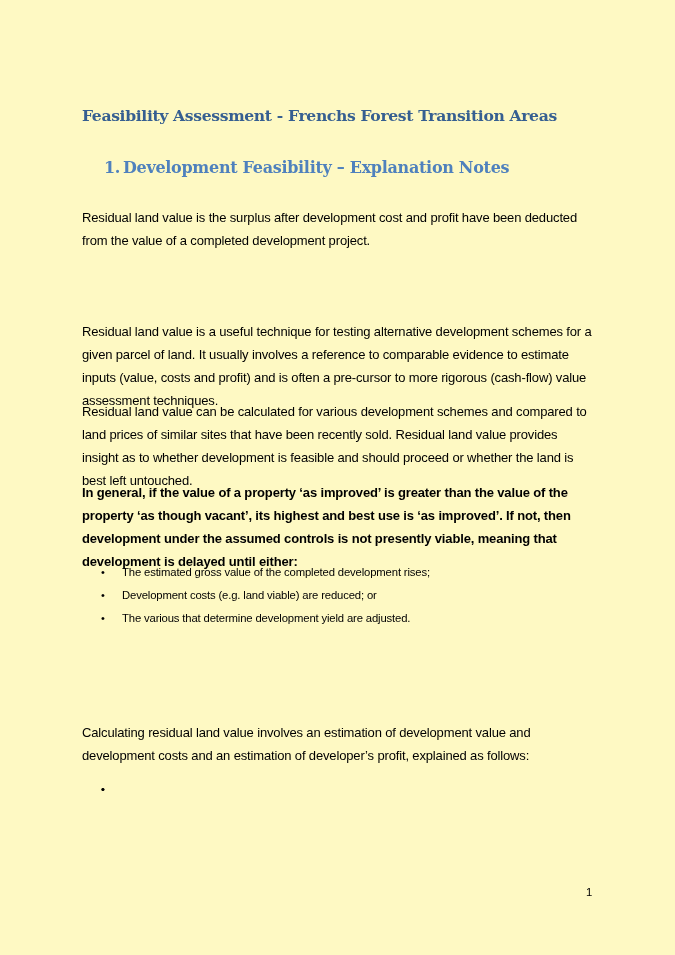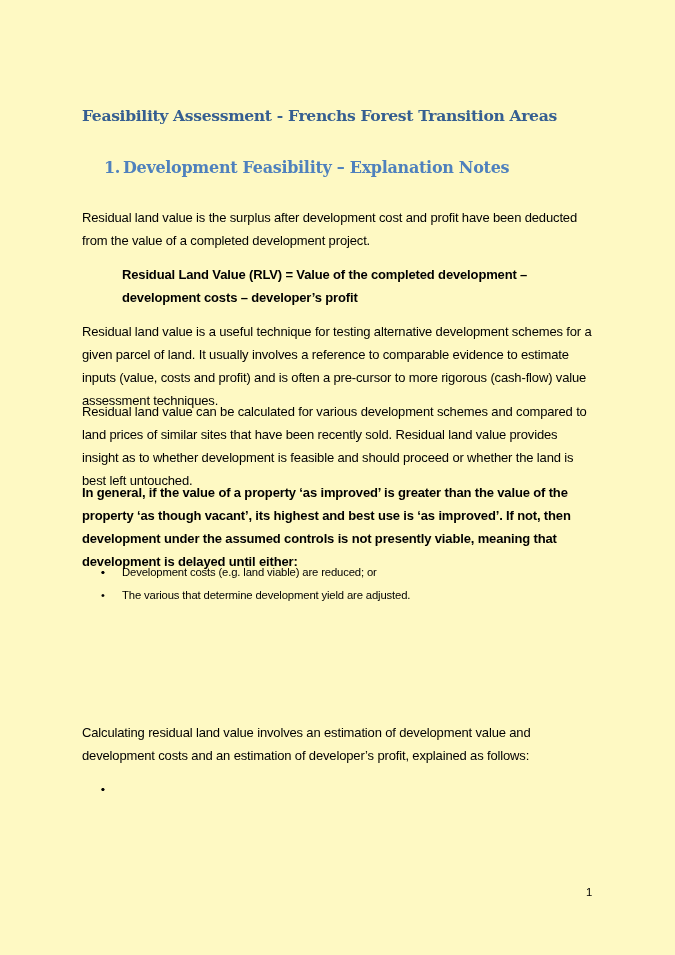--- a/index.html
+++ b/index.html
@@ -96,30 +96,29 @@
 <div class="page">
 
   <div class="title">Feasibility Assessment - Frenchs Forest Transition Areas</div>
 
   <div class="section-heading">
     <span class="num">1.</span><span>Development Feasibility – Explanation Notes</span>
   </div>
 
   <div class="text" style="top:206px;">Residual land value is the surplus after development cost and profit have been deducted from the value of a completed development project.</div>
 
-  <div class="text bold indent" style="top:263px;">Residual Land Value (RLV) = Value of the completed development – development costs – developer’s profit</div>
 
   <div class="text" style="top:320px;">Residual land value is a useful technique for testing alternative development schemes for a given parcel of land. It usually involves a reference to comparable evidence to estimate inputs (value, costs and profit) and is often a pre-cursor to more rigorous (cash-flow) value assessment techniques.</div>
 
   <div class="text bold" style="top:481px;">In general, if the value of a property ‘as improved’ is greater than the value of the property ‘as though vacant’, its highest and best use is ‘as improved’. If not, then development under the assumed controls is not presently viable, meaning that development is delayed until either:</div>
 
   <div class="text" style="top:400px;">Residual land value can be calculated for various development schemes and compared to land prices of similar sites that have been recently sold. Residual land value provides insight as to whether development is feasible and should proceed or whether the land is best left untouched.</div>
 
   <ul class="bullets" style="top:561px;">
-    <li><span class="dot">•</span></li>
+    <li><span class="dot">•</span><span>The estimated gross value of the completed development rises;</span></li>
     <li><span class="dot">•</span><span>Development costs (e.g. land viable) are reduced; or</span></li>
     <li><span class="dot">•</span><span>The various that determine development yield are adjusted.</span></li>
   </ul>
 
 
   <div class="text" style="top:721px;">Calculating residual land value involves an estimation of development value and development costs and an estimation of developer’s profit, explained as follows:</div>
 
   <ul class="bullets" style="top:778px;">
     <li><span class="dot">•</span></li>
     <li class="justify"><span class="dot">•</span></li>

